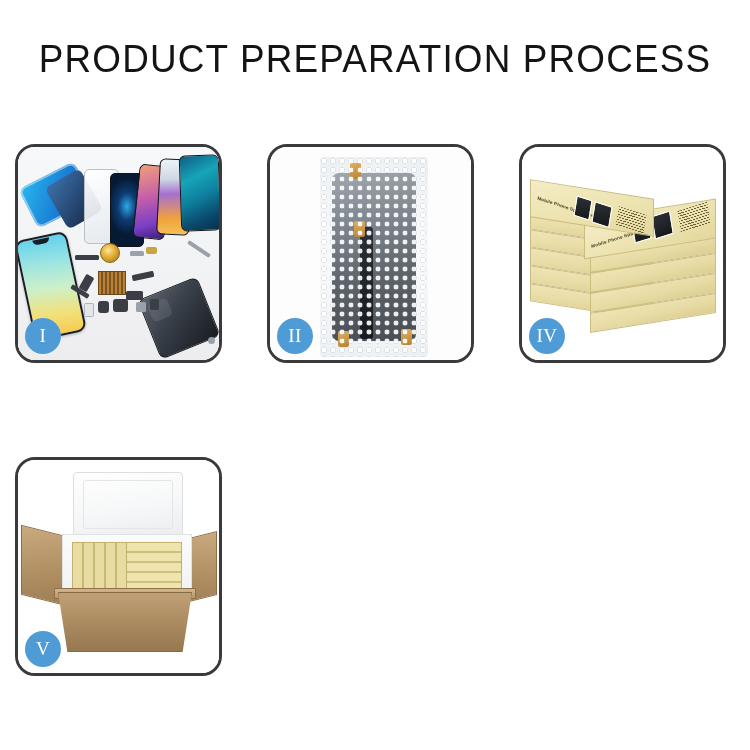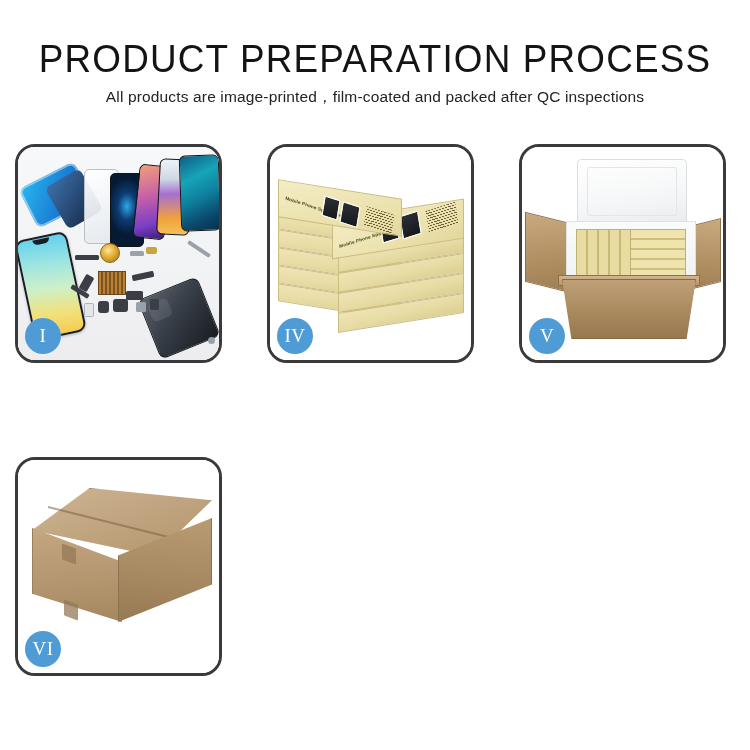--- a/index.html
+++ b/index.html
@@ -422,21 +422,20 @@
     border-radius: 1px;
   }
 </style>
 </head>
 <body>
 
 <div class="page">
 
   <div class="header">
     <div class="title">PRODUCT PREPARATION PROCESS</div>
-    <div class="subtitle">All products are image-printed，film-coated and packed after QC inspections</div>
   </div>
 
   <div class="grid">
 
     <div class="card">
       <div class="card-inner c1">
         <div class="bgsheet"></div>
         <div class="film"></div>
         <div class="film2"></div>
         <div class="glass"></div>
@@ -460,20 +459,35 @@
         <div class="sp" style="left:95px;top:152px;width:15px;height:13px;border-radius:3px;"></div>
         <div class="sp light" style="left:118px;top:155px;width:10px;height:10px;"></div>
         <div class="sp" style="left:132px;top:152px;width:9px;height:11px;"></div>
         <div class="sp light" style="right:7px;top:100px;width:26px;height:4px;transform:rotate(34deg);"></div>
         <div class="sp light" style="right:4px;bottom:16px;width:7px;height:7px;border-radius:50%;"></div>
       </div>
       <div class="badge">I</div>
 
     </div>
 
+    <div class="card">
+      <div class="card-inner c2">
+        <div class="bag">
+          <div class="panel"></div>
+          <div class="flex"></div>
+          <div class="tape" style="left:30px;top:6px;"></div>
+          <div class="tape" style="left:34px;top:64px;"></div>
+          <div class="tape" style="left:18px;bottom:10px;"></div>
+          <div class="tape" style="right:16px;bottom:12px;"></div>
+          <div class="bubbles"></div>
+        </div>
+      </div>
+      <div class="badge">II</div>
+
+    </div>
 
 
     <div class="card">
       <div class="card-inner c4">
         <div class="stack">
 
           <div class="bx" style="left:2px;top:56px;width:120px;height:16px;transform:skewY(9deg);"></div>
           <div class="bx" style="left:2px;top:74px;width:120px;height:16px;transform:skewY(9deg);"></div>
           <div class="bx" style="left:2px;top:92px;width:120px;height:16px;transform:skewY(9deg);"></div>
           <div class="bx" style="left:2px;top:110px;width:120px;height:16px;transform:skewY(9deg);"></div>
@@ -511,27 +525,15 @@
         <div class="styro-box"></div>
         <div class="inner-boxes"></div>
         <div class="inner-boxes2"></div>
         <div class="carton-rim"></div>
         <div class="carton-front"></div>
       </div>
       <div class="badge">V</div>
 
     </div>
 
-    <div class="card">
-      <div class="card-inner c6">
-        <div class="top"></div>
-        <div class="seam"></div>
-        <div class="left"></div>
-        <div class="right"></div>
-        <div class="tape-v" style="left:44px;top:86px;width:14px;height:16px;transform:skewY(20deg);"></div>
-        <div class="tape-v" style="left:46px;top:142px;width:14px;height:16px;transform:skewY(20deg);"></div>
-      </div>
-      <div class="badge">VI</div>
-
-    </div>
 
   </div>
 </div>
 
 </body></html>

